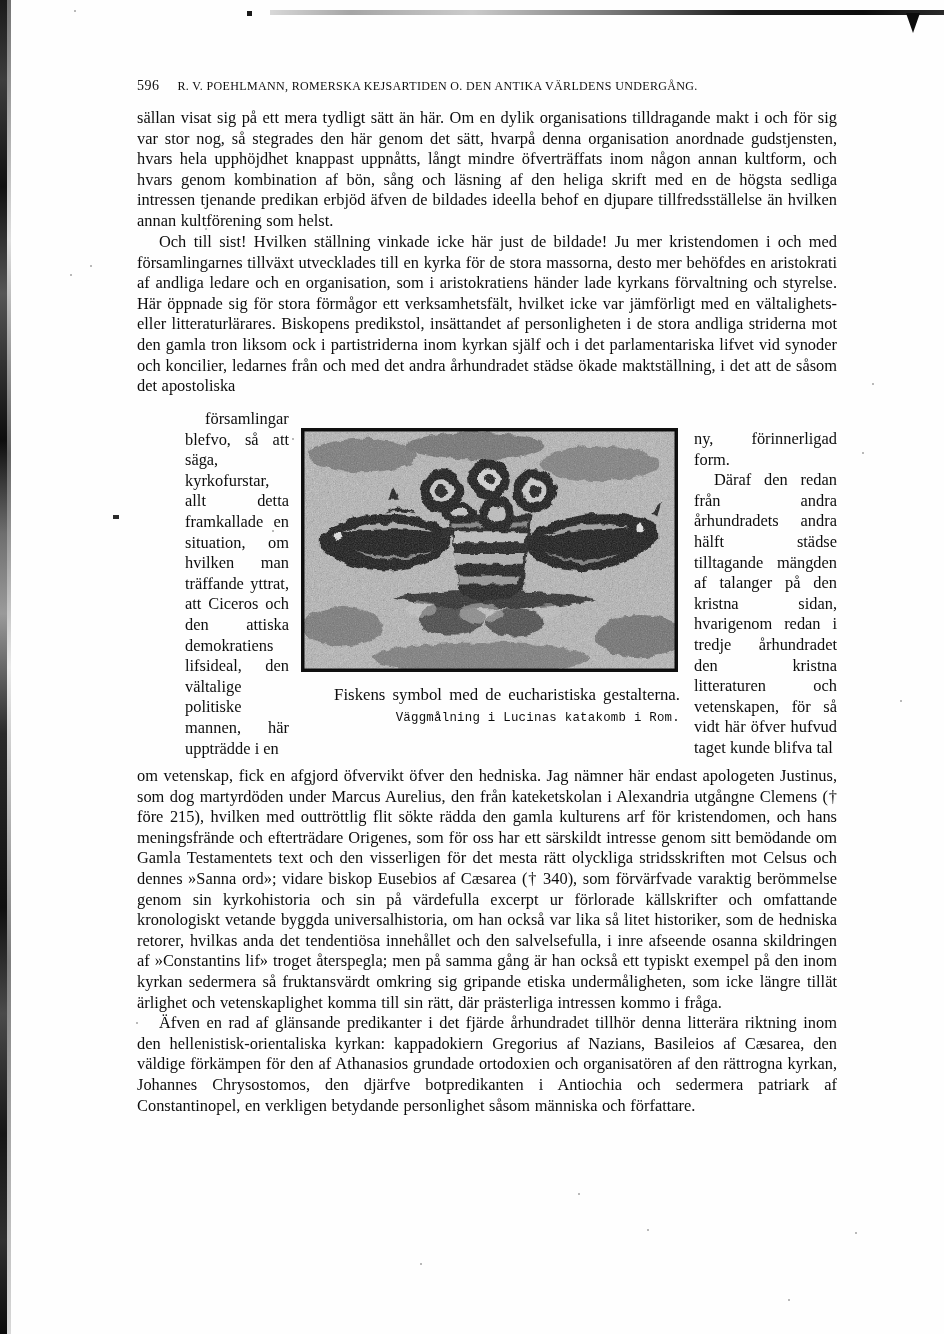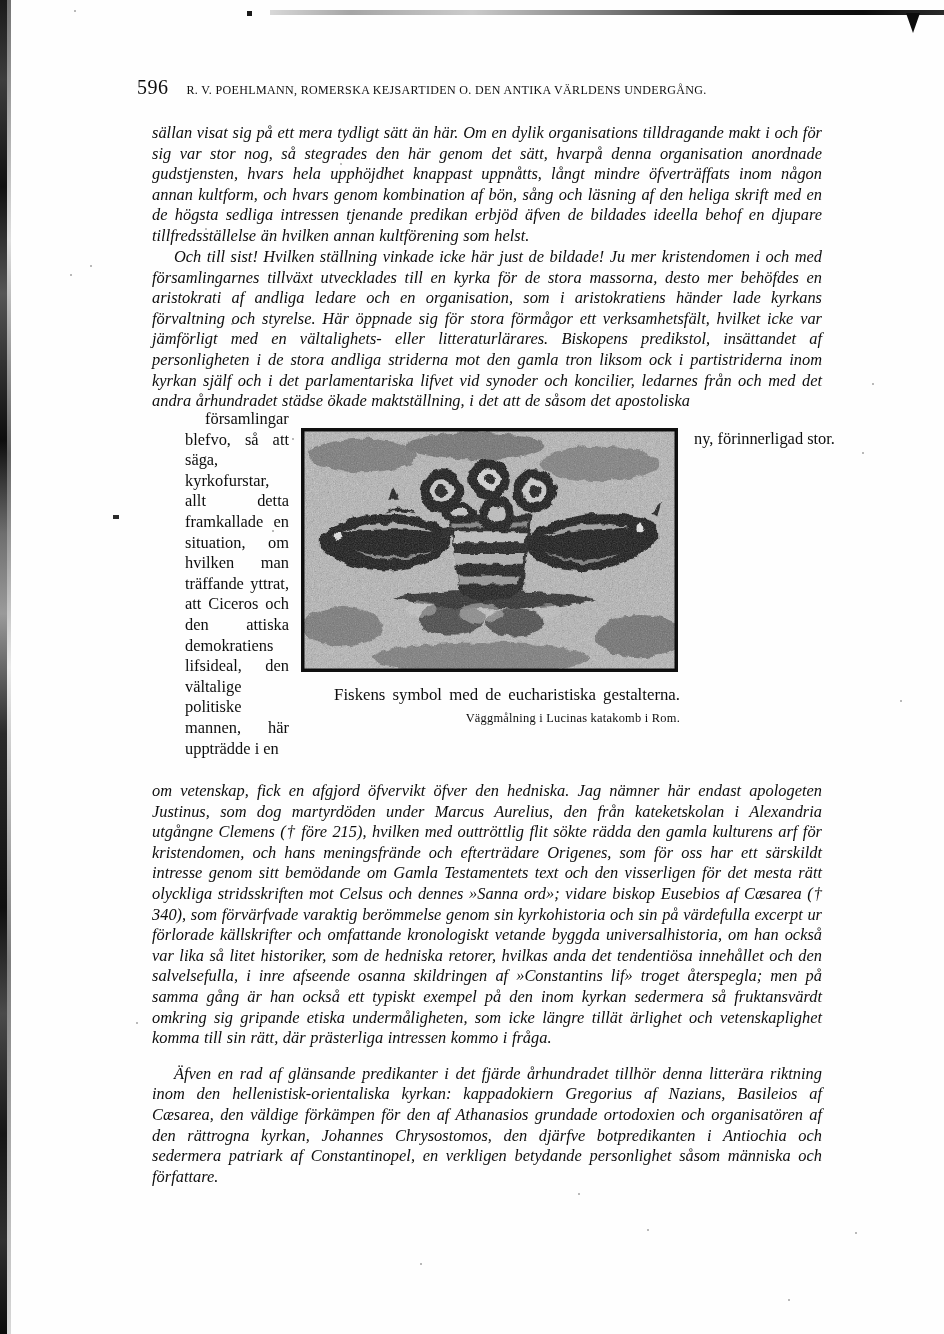--- a/index.html
+++ b/index.html
@@ -58,42 +58,42 @@
   }
 
   
   .runhead {
     position: absolute;
     left: 137px; top: 76px;
     width: 700px;
     white-space: nowrap;
   }
   .runhead .folio {
-    font-size: 20px;
+    font-size: 14px;
     letter-spacing: .5px;
   }
   .runhead .title {
     font-size: 12px;
     font-variant: small-caps;
     letter-spacing: .35px;
     margin-left: 18px;
   }
 
   
   .col-full {
     position: absolute;
     left: 137px;
     width: 700px;
     font-size: 16.4px;
     line-height: 20.6px;
     text-align: justify;
     text-justify: inter-word;
     word-spacing: .5px;
   }
-  .col-full p { margin: 15px; font-style: italic; }
+  .col-full p { margin: 0; }
   .col-full p.indent { text-indent: 22px; }
 
   #para-1 { top: 108px; }
   #para-2 { top: 232px; }
   #para-4 { top: 766px; }
 
   
   .col-left {
     position: absolute;
     left: 137px; top: 409px;
@@ -140,20 +140,21 @@
   .caption .main {
     font-size: 16.8px;
     line-height: 22px;
     word-spacing: 3px;
   }
   .caption .sub {
     font-size: 12.4px;
     line-height: 18px;
     margin-top: 3px;
     letter-spacing: .25px;
+    font-family: Liberation Mono, monospace;
   }
 </style>
 </head>
 <body>
 
 <div class="page">
 
   <div class="scan-edge-left"></div>
   <div class="scan-edge-left2"></div>
   <div class="scan-edge-top"></div>
@@ -190,21 +191,22 @@
 
   <div class="col-full" id="para-2">
     <p class="indent">Och till sist! Hvilken ställning vinkade icke här just de bildade! Ju mer kristendomen i och med församlingarnes tillväxt utvecklades till en kyrka för de stora massorna, desto mer behöfdes en aristokrati af andliga ledare och en organisation, som i aristokratiens händer lade kyrkans förvaltning och styrelse. Här öppnade sig för stora förmågor ett verksamhetsfält, hvilket icke var jämförligt med en vältalighets- eller litteraturlärares. Biskopens predikstol, insättandet af personligheten i de stora andliga striderna mot den gamla tron liksom ock i partistriderna inom kyrkan själf och i det parlamentariska lifvet vid synoder och koncilier, ledarnes från och med det andra århundradet städse ökade maktställning, i det att de såsom det apostoliska</p>
   </div>
 
   <div class="col-left">
     <p class="indent">församlingar blefvo, så att säga, kyrkofurstar, allt detta framkallade en situation, om hvilken man träffande yttrat, att Ciceros och den attiska demokratiens lifsideal, den vältalige politiske mannen, här uppträdde i en</p>
   </div>
 
   <div class="col-right">
-    <p>ny, förinnerligad stor.</p>
+    <p>ny, förinnerligad form.</p>
+    <p class="indent">Däraf den redan från andra århundradets andra hälft städse tilltagande mängden af talanger på den kristna sidan, hvarigenom redan i tredje århundradet den kristna litteraturen och vetenskapen, för så vidt här öfver hufvud taget kunde blifva tal</p>
   </div>
 
   <div class="plate">
     <svg viewBox="0 0 377 244" preserveAspectRatio="none">
       <defs>
         <filter id="grain">
           <feTurbulence type="fractalNoise" baseFrequency="0.85" numOctaves="4" seed="7"></feTurbulence>
           <feColorMatrix type="saturate" values="0"></feColorMatrix>
           <feComponentTransfer>
             <feFuncA type="linear" slope="0.95"></feFuncA>

